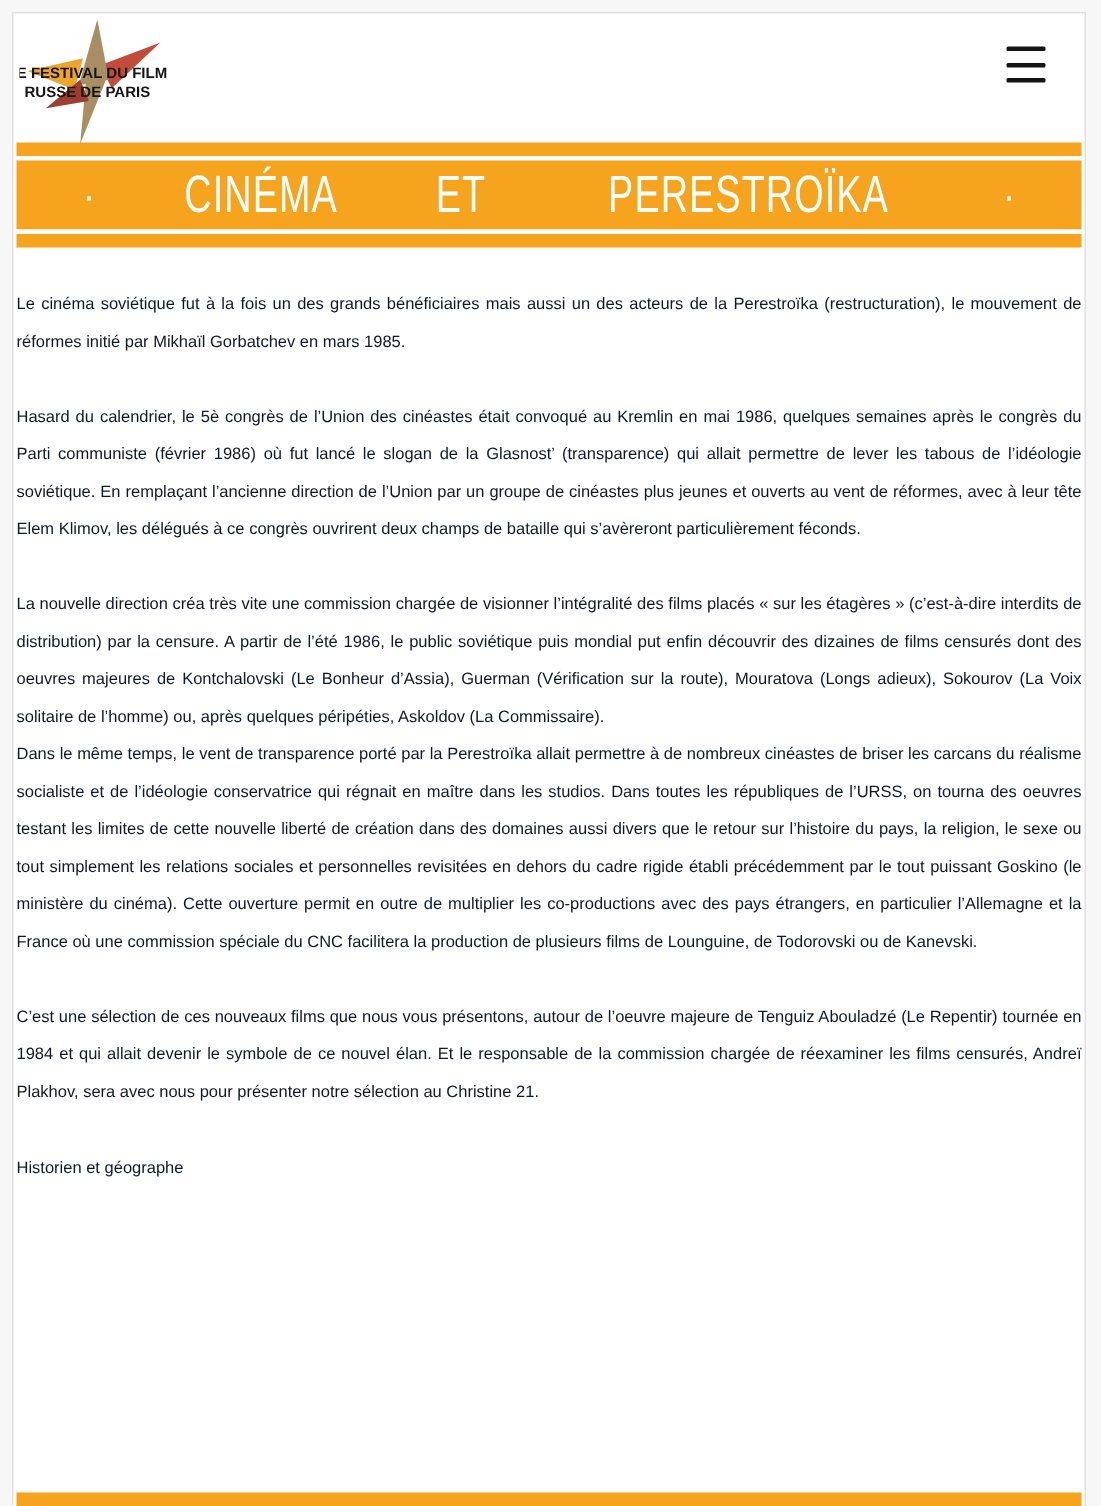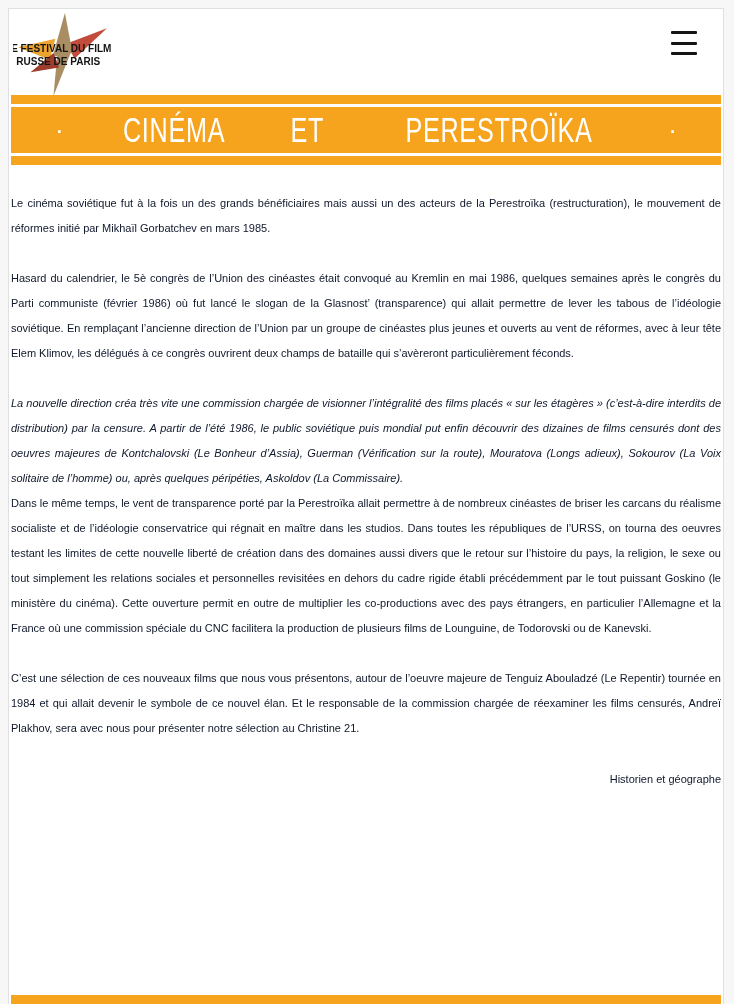--- a/index.html
+++ b/index.html
@@ -39,22 +39,22 @@
     line-height:46px;white-space:nowrap;
   }
   .banner .dot{font-size:26px;line-height:46px;}
   
   .article{
     margin:26px 2px 0 2px;
     color:#0f172a;font-size:11px;line-height:25px;
     text-align:justify;
   }
   .article p{margin:0 0 25px 0;}
-  .article p.no-gap{margin-bottom:0;font-style:italic;}
-  .sig{margin-top:10px;text-align:right;}
+  .article p.no-gap{margin-bottom:0;}
+  .sig{margin-top:10px;text-align:left;}
   .sig-role{line-height:27px;}
   .sig-name{line-height:27px;font-weight:bold;}
   
   .footer-bar{position:absolute;left:2px;right:2px;bottom:0;height:9px;background:var(--orange);}
   :root{--orange:#F6A41E;}
 </style>
 </head>
 <body>
 
 <div class="card">

